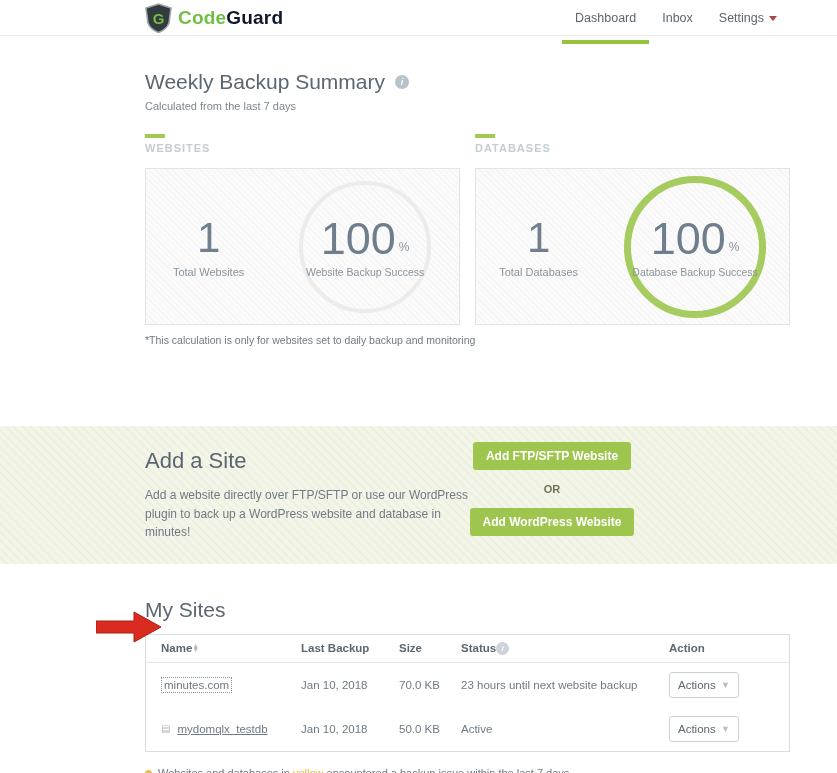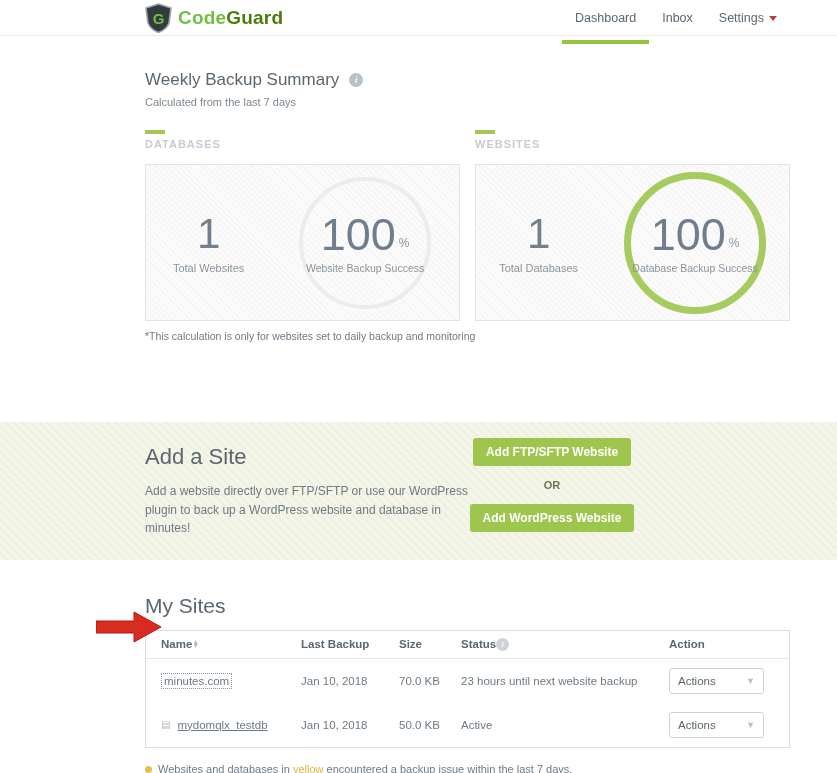--- a/index.html
+++ b/index.html
@@ -4,32 +4,32 @@
 <style>
   * { margin:0; padding:0; box-sizing:border-box; }
   html,body { width:837px; background:#fff; font-family:"Liberation Sans","DejaVu Sans",sans-serif; color:#6e7a84; }
   body { position:relative; min-height:773px; overflow:hidden; }
 
   
   .topbar { height:36px; border-bottom:1px solid #e9e9e9; display:flex; align-items:center; justify-content:space-between; padding:0 47px 0 145px; background:#fff; }
   .logo { display:flex; align-items:center; gap:6px; }
   .logo-text { font-size:19px; font-weight:bold; letter-spacing:.2px; }
   .logo-code { color:#70bf44; }
-  .logo-guard { color:#4d7c0f; }
+  .logo-guard { color:#0f172a; }
   .nav { display:flex; align-items:stretch; height:52px; }
   .nav-item { display:flex; align-items:center; padding:0 13px; font-size:12.5px; color:#5b6770; cursor:pointer; position:relative; }
   .nav-item.active { border-bottom:4px solid #97c23c; padding-top:4px; }
   .caret-down { width:0; height:0; border-left:4px solid transparent; border-right:4px solid transparent; border-top:5px solid #a94442; margin-left:5px; margin-top:2px; }
 
   .container { padding-left:145px; padding-right:47px; }
 
   
   .summary { padding-top:34px; padding-bottom:40px; background:#fff; }
   .page-title-row { display:flex; align-items:center; gap:10px; }
-  .page-title { font-size:17px; font-weight:300; color:#5b6770; }
+  .page-title { font-size:21px; font-weight:300; color:#5b6770; }
   .info-icon { width:14px; height:14px; border-radius:50%; background:#b9c2c8; color:#fff; font-size:9px; font-weight:bold; display:inline-flex; align-items:center; justify-content:center; font-style:italic; cursor:pointer; }
   .subtitle { font-size:11px; color:#7d8891; margin-top:6px; }
 
   .col-labels { display:flex; gap:15px; margin-top:22px; }
   .col-label { flex:1; }
   .green-bar { width:20px; height:4px; background:#a4c652; margin-bottom:4px; }
   .col-label-text { font-size:11px; font-weight:bold; letter-spacing:1px; color:#c3cdd5; }
 
   .cards { display:flex; gap:15px; margin-top:14px; }
   .card { flex:1; height:157px; border:1px solid #e3e3e3; display:flex; align-items:center;
@@ -66,21 +66,21 @@
   .t-head { height:28px; border-bottom:1px solid #e3e7ea; }
   .t-head .th { font-size:11.5px; font-weight:bold; color:#5b6770; display:flex; align-items:center; }
   .sort-icon { display:inline-flex; flex-direction:column; line-height:4px; font-size:7px; color:#b8c0c6; cursor:pointer; }
   .status-info { width:13px; height:13px; border-radius:50%; background:#cdd3d8; color:#fff; font-size:8px; font-weight:bold; font-style:italic; display:inline-flex; align-items:center; justify-content:center; cursor:pointer; }
   .t-body-row { height:44px; font-size:11.5px; color:#6e7a84; }
   .site-link { color:#6e7a84; text-decoration:none; cursor:pointer; }
   .dotted-focus { border:1px dotted #8a949c; padding:1px 2px; }
   .underlined { text-decoration:underline; }
   .name-cell { display:flex; align-items:center; gap:7px; }
   .db-icon { color:#b0b8bd; font-size:10px; line-height:10px; }
-  .actions-btn { width:95px; height:26px; background:#fff; border:1px solid #ccd2d7; border-radius:3px; font-size:11.5px; color:#5b6770; display:flex; align-items:center; justify-content:space-between; padding:0 8px; cursor:pointer; }
+  .actions-btn { width:70px; height:26px; background:#fff; border:1px solid #ccd2d7; border-radius:3px; font-size:11.5px; color:#5b6770; display:flex; align-items:center; justify-content:space-between; padding:0 8px; cursor:pointer; }
   .chev { color:#b8c0c6; font-size:9px; }
 
   .legend { margin-top:13px; font-size:11px; line-height:1.6; }
   .legend-row { display:flex; align-items:center; gap:6px; }
   .dot { width:7px; height:7px; border-radius:50%; display:inline-block; }
   .dot.yellow { background:#e5c04b; }
   .word-yellow { color:#e0b73e; }
 
   
   .red-arrow { position:absolute; left:96px; top:611px; }
@@ -115,25 +115,25 @@
 <div class="summary container">
   <div class="page-title-row">
     <span class="page-title">Weekly Backup Summary</span>
     <span class="info-icon">i</span>
   </div>
   <div class="subtitle">Calculated from the last 7 days</div>
 
   <div class="col-labels">
     <div class="col-label">
       <div class="green-bar"></div>
-      <div class="col-label-text">DATABASES</div>
+      <div class="col-label-text">WEBSITES</div>
     </div>
     <div class="col-label">
       <div class="green-bar"></div>
-      <div class="col-label-text">WEBSITES</div>
+      <div class="col-label-text">DATABASES</div>
     </div>
   </div>
 
   <div class="cards">
     <div class="card">
       <div class="card-left">
         <div class="big-number">1</div>
         <div class="small-label">Total Websites</div>
       </div>
       <div class="card-right">

